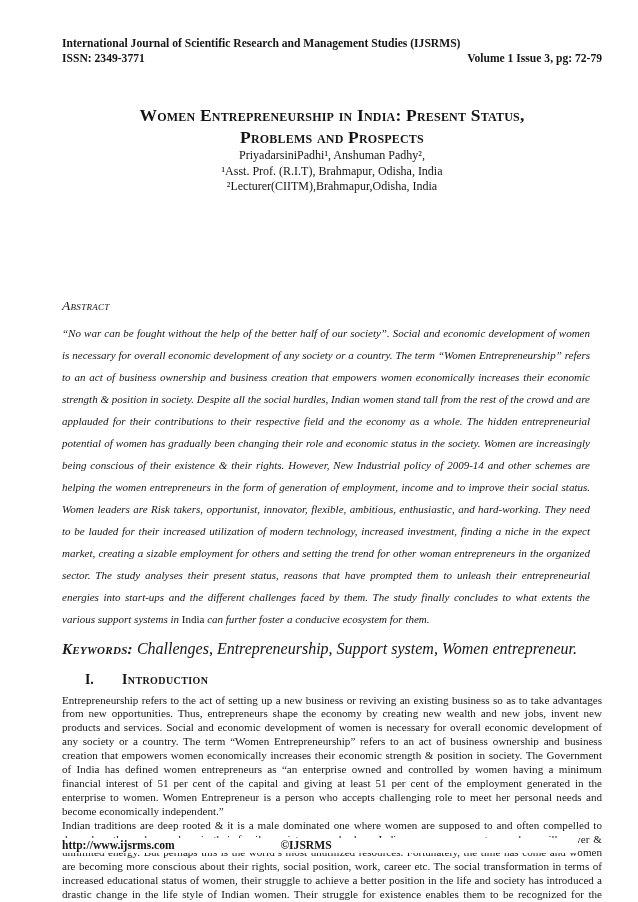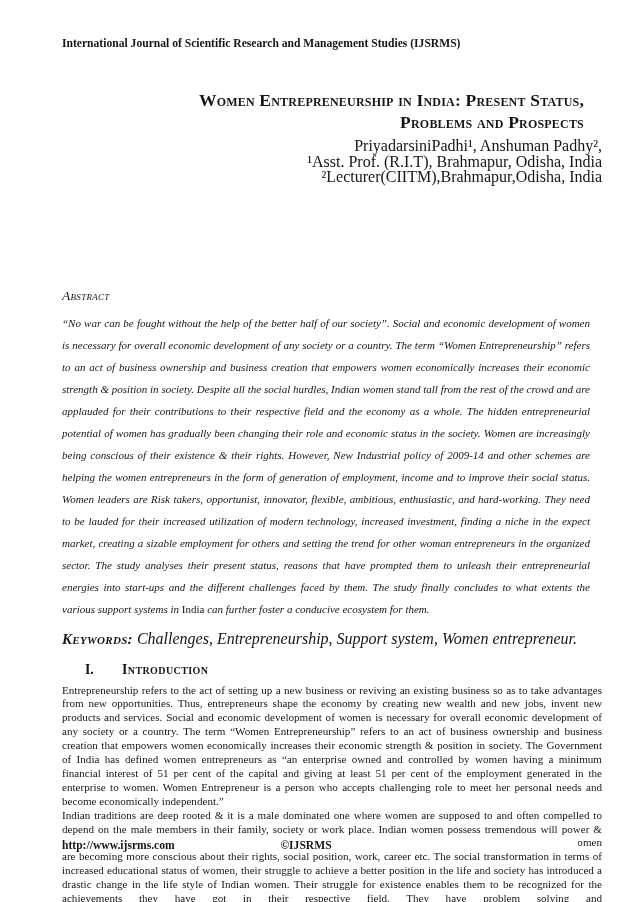--- a/index.html
+++ b/index.html
@@ -26,24 +26,24 @@
   
   .title {
     margin: 38px 18px 0 18px;
     text-align: center;
     font-size: 17.5px;
     font-weight: bold;
     font-variant: small-caps;
     line-height: 22px;
     letter-spacing: 0.2px;
   }
-  .title .tline { display: block; text-align: right; }
+  .title .tline { display: block; }
 
   
-  .authors { margin-top: 5px; text-align: right; font-size: 16px; line-height: 15.5px; }
+  .authors { text-align: center; font-size: 12px; line-height: 15.5px; }
 
   
   .abs-h {
     margin: 102px 0 0 0;
     font-size: 13.5px;
     font-weight: normal;
     font-style: italic;
     font-variant: small-caps;
     line-height: 17px;
     letter-spacing: 0.3px;
@@ -106,20 +106,24 @@
   .f-right { text-align: right; }
 </style>
 </head>
 <body>
 
 <div class="page">
   <div class="content">
 
     <div class="hdr">
       <div class="hdr-line1">International Journal of Scientific Research and Management Studies (IJSRMS)</div>
+      <div class="hdr-line2">
+        <span>ISSN: 2349-3771</span>
+        <span>Volume 1 Issue 3, pg: 72-79</span>
+      </div>
     </div>
 
     <h1 class="title">
       <span class="tline">Women Entrepreneurship in India: Present Status,</span>
       <span class="tline">Problems and Prospects</span>
     </h1>
 
     <div class="authors">
       <div>PriyadarsiniPadhi¹, Anshuman Padhy²,</div>
       <div>¹Asst. Prof. (R.I.T), Brahmapur, Odisha, India</div>

